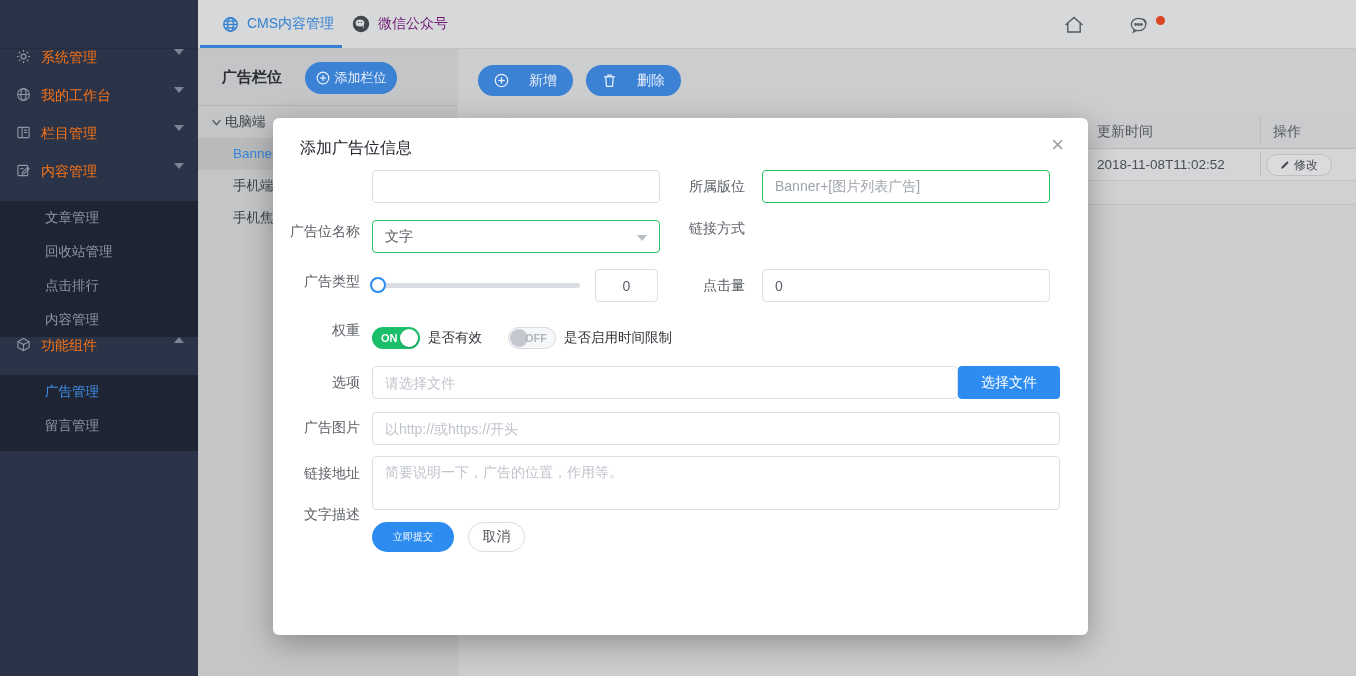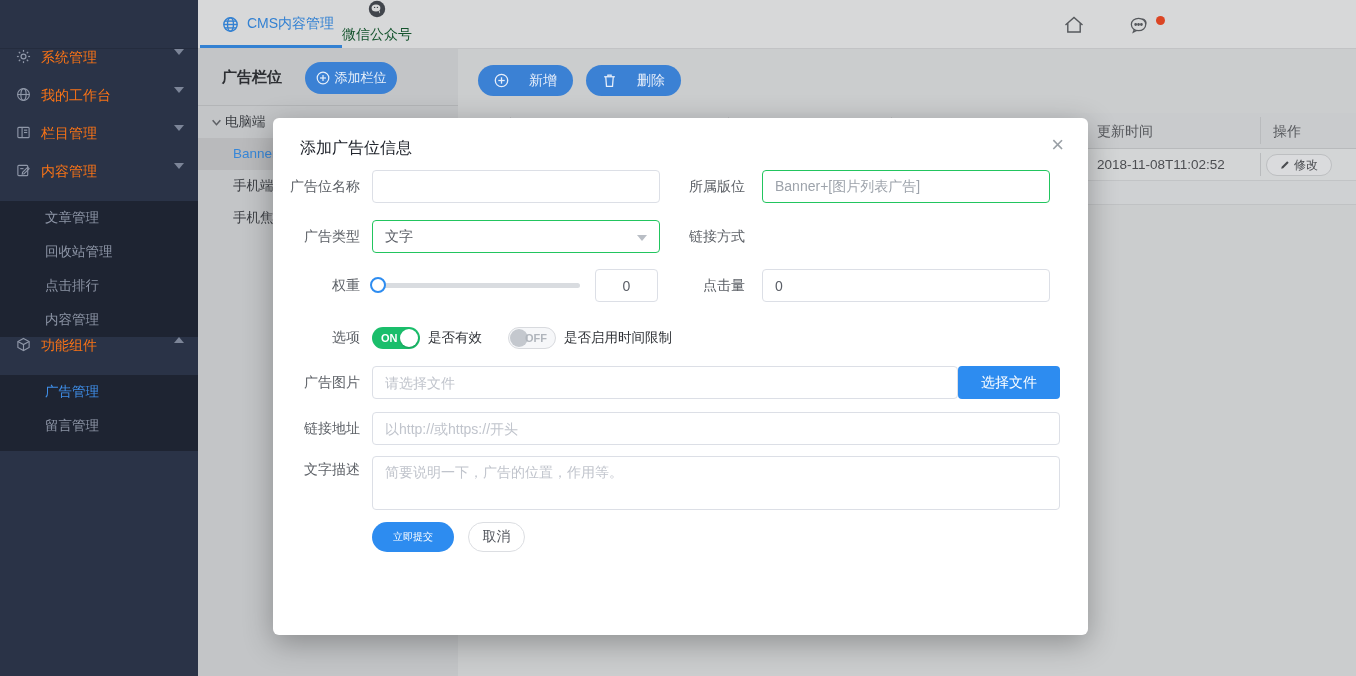--- a/index.html
+++ b/index.html
@@ -17,21 +17,21 @@
   .tri-up { width:0; height:0; border-left:5px solid transparent; border-right:5px solid transparent; border-bottom:6px solid #7c8598; }
   .submenu { background:#1e2432; }
   .submenu.pad-b { padding-bottom:8px; }
   .sub-item { height:34px; line-height:34px; padding-left:45px; color:#8d95a6; font-size:13.5px; cursor:pointer; }
   .sub-item.active { color:#3f8ee8; }
 
   
   .topbar { position:absolute; left:198px; top:0; width:1158px; height:49px; background:#d7d8d9; border-bottom:1px solid #c2c3c5; }
   .tab { position:absolute; top:0; height:48px; display:flex; align-items:center; gap:8px; cursor:pointer; }
   .tab1 { left:24px; color:#3381d2; }
-  .tab2 { left:144px; color:#14532d;flex-direction:column; }
+  .tab2 { left:154px; color:#701a75; }
   .tab-underline { position:absolute; left:2px; bottom:0; width:142px; height:3px; background:#3381d2; }
   .top-ico { position:absolute; top:13px; width:24px; height:24px; color:#55585c; cursor:pointer; }
   .ico-home { left:864px; }
   .ico-msg { left:930px; }
   .notif-dot { position:absolute; left:958px; top:16px; width:9px; height:9px; border-radius:50%; background:#db4524; }
 
   
   .panel2 { position:absolute; left:198px; top:49px; width:260px; height:627px; background:#c3c5c7; }
   .panel2-head { position:relative; height:57px; border-bottom:1px solid #b3b5b7; }
   .panel2-title { position:absolute; left:24px; top:19px; font-size:15px; font-weight:bold; color:#2c2e32; }
@@ -54,21 +54,21 @@
   .v-div { position:absolute; top:4px; bottom:4px; width:1px; background:#b9bbbd; }
   .grid-row { position:relative; height:32px; background:#d3d5d6; border-bottom:1px solid #c2c4c6; }
   .grid-row .c-cell { position:absolute; top:0; line-height:32px; color:#4c4e52; font-size:13.5px; }
   .btn-edit { position:absolute; left:796px; top:5px; width:66px; height:22px; border-radius:11px; background:#dadbdd; border:1px solid #bdbfc1; color:#494b4f; font-size:12px; display:flex; align-items:center; justify-content:center; gap:4px; cursor:pointer; }
   .grid-empty { height:24px; background:#cfd1d3; border-bottom:1px solid #c0c2c4; }
 
   
   .modal { position:absolute; left:273px; top:118px; width:815px; height:517px; background:#ffffff; border-radius:6px; box-shadow:0 8px 30px rgba(0,0,0,0.30); }
   .modal-title { position:absolute; left:27px; top:20px; font-size:16px; font-weight:500; color:#22262e; }
   .modal-close { position:absolute; right:24px; top:16px; font-size:22px; line-height:22px; color:#9aa0a6; cursor:pointer; font-weight:400; }
-  .f-label { position:absolute; width:87px; text-align:right; color:#5d6167; font-size:14px; line-height:33px; }
+  .f-label { position:absolute; width:87px; text-align:right; color:#5d6167; font-size:14px; line-height:33px;margin-top:45px; }
   .f-label-r { position:absolute; left:380px; width:92px; text-align:right; color:#5d6167; font-size:14px; line-height:33px; }
   .f-input { position:absolute; height:33px; border:1px solid #dcdfe6; border-radius:4px; background:#fff; padding:0 12px; font-size:14px; color:#5a5e66; font-family:inherit; outline:none; }
   .f-input::placeholder, .f-area::placeholder { color:#c0c4cc; }
   .f-select { position:absolute; height:33px; border:1px solid #22c55e; border-radius:4px; background:#fff; padding:0 12px; font-size:14px; color:#5a5e66; line-height:31px; cursor:pointer; }
   .sel-caret { position:absolute; right:12px; top:14px; width:0; height:0; border-left:5px solid transparent; border-right:5px solid transparent; border-top:6px solid #b9bec5; }
   .gray-val { color:#9da3ab; }
   .slider-track { position:absolute; left:99px; top:165px; width:208px; height:5px; border-radius:3px; background:#d9dce0; }
   .slider-handle { position:absolute; left:-2px; top:-6px; width:16px; height:16px; border-radius:50%; background:#fff; border:2px solid #2d8cf0; cursor:pointer; }
   .switch { position:absolute; top:209px; width:48px; height:22px; border-radius:11px; cursor:pointer; font-size:11px; }
   .switch.on { background:#1abe6b; }
@@ -303,21 +303,21 @@
     <span class="f-label-r" style="top:52px">所属版位</span>
     <div class="f-select gray-val" style="left:489px; top:52px; width:288px">
       <span>Banner+[图片列表广告]</span>
     </div>
 
     <span class="f-label" style="left:0; top:102px">广告类型</span>
     <div class="f-select" style="left:99px; top:102px; width:288px">
       <span>文字</span>
       <span class="sel-caret"></span>
     </div>
-    <span class="f-label-r" style="top:102px">链接方式</span>
+    <span class="f-label-r" style="top:94px">链接方式</span>
 
     <span class="f-label" style="left:0; top:151px">权重</span>
     <div class="slider-track">
       <span class="slider-handle"></span>
     </div>
     <input class="f-input" style="left: 322px; top: 151px; width: 63px; text-align: center; padding: 0px;" value="0">
     <span class="f-label-r" style="top:151px">点击量</span>
     <input class="f-input" style="left: 489px; top: 151px; width: 288px;" value="0">
 
     <span class="f-label" style="left:0; top:203px">选项</span>

